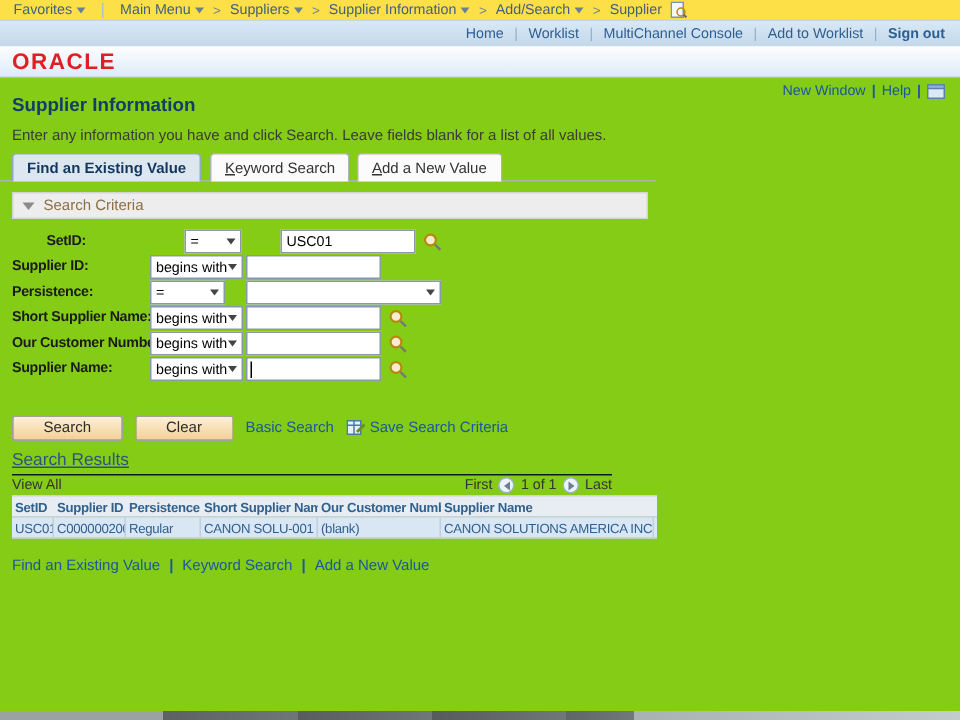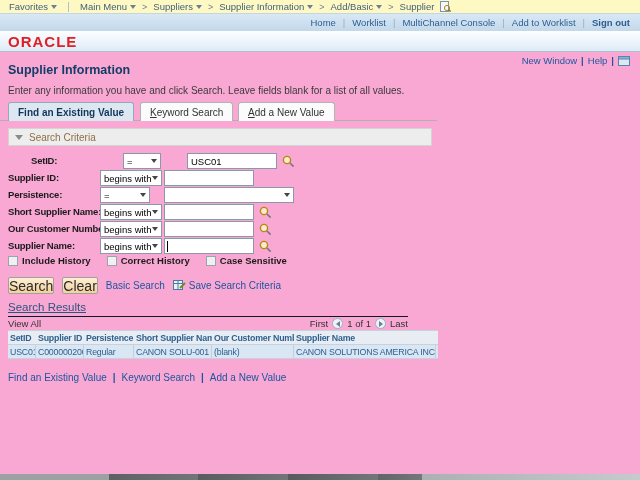--- a/index.html
+++ b/index.html
@@ -2,21 +2,21 @@
 <html><head>
 <meta charset="utf-8">
 <style>
   * { box-sizing: border-box; margin: 0; padding: 0; }
   html,body { background:#fff; }
   body { font-family: "Liberation Sans", sans-serif; }
   .screen { position:relative; width:640px; height:480px; background:#fff; overflow:hidden; }
 
   
   .crumbbar { position:absolute; top:0; left:0; width:640px; height:14px;
-    background:#fef9c3; border-bottom:1px solid #c3d4e4;
+    background:#fde047; border-bottom:1px solid #c3d4e4;
     display:flex; align-items:center; font-size:9.5px; color:#44607c; padding-left:6px; white-space:nowrap; }
   .crumb { display:inline-flex; align-items:center; gap:3px; cursor:pointer; padding:0 3px; }
   .caret { width:0; height:0; border-left:3px solid transparent; border-right:3px solid transparent; border-top:4px solid #6a7f94; display:inline-block; }
   .crumb-div { width:1px; height:10px; background:#aebfce; margin:0 8px; }
   .gt { color:#6a7f94; margin:0 3px; font-size:9px; }
   .crumb-icon { margin-left:3px; display:inline-flex; }
 
   
   .navbar { position:absolute; top:14px; left:0; width:640px; height:17px;
     background:linear-gradient(#dceafl, #c6daec); background:linear-gradient(#d9e8f5,#c3d8ea);
@@ -26,21 +26,21 @@
   .nav-sep { color:#93aec7; margin:0 7px; }
   .signout { color:#16344f; font-weight:bold; }
 
   
   .brandbar { position:absolute; top:31px; left:0; width:640px; height:21px;
     background:linear-gradient(#fdfeff,#ddebf7); border-bottom:1px solid #aebfcd; }
   .oracle-logo { position:absolute; left:8px; top:2px; color:#e01e23; font-weight:bold;
     font-size:15px; letter-spacing:1px; font-family:"Liberation Sans",sans-serif; }
 
   
-  .content { position:absolute; top:52px; left:0; width:640px; height:422px; background:#f9a8d4; }
+  .content { position:absolute; top:52px; left:0; width:640px; height:422px; background:#84cc16; }
   .utility { position:absolute; top:3px; right:10px; font-size:9.5px; color:#1b57a0; display:flex; align-items:center; gap:4px; }
   .utility a { color:#1b57a0; text-decoration:none; cursor:pointer; }
   .u-sep { color:#1b57a0; font-weight:bold; }
   .page-title { position:absolute; left:8px; top:11px; font-size:12.5px; font-weight:bold; color:#123d66; }
   .instructions { position:absolute; left:8px; top:33px; font-size:10px; color:#3a3a3a; }
 
   
   .tabstrip { position:absolute; left:0; top:50px; width:437px; height:19px; border-bottom:1px solid #b0b0b0; }
   .tab { position:absolute; top:0; height:19px; display:flex; align-items:center; padding:0 9px;
     font-size:10px; cursor:pointer; border:1px solid #b3b3b3; border-bottom:none;
@@ -67,22 +67,22 @@
   .lookup { position:absolute; top:2px; cursor:pointer; }
 
   
   .cbrow { position:absolute; left:8px; display:flex; gap:16px; align-items:center; }
   .cb { display:flex; align-items:center; gap:4px; cursor:pointer; }
   .cbbox { width:10px; height:10px; background:#f0f0f0; border:1px solid #9aa4ae; }
   .cblabel { font-size:9.5px; font-weight:bold; color:#1b1b1b; }
 
   
   .actions { position:absolute; left:8px; top:224px; height:18px; display:flex; align-items:center; gap:8px; }
-  .btn { height:17px; padding:0 0; background:linear-gradient(#fdf0d5,#f4cf9a);
-    border:1px solid #a0a0a0; border-radius:2px; font-size:14px; color:#2b2b2b; cursor:pointer;
+  .btn { height:17px; padding:0 20px; background:linear-gradient(#fdf0d5,#f4cf9a);
+    border:1px solid #a0a0a0; border-radius:2px; font-size:10px; color:#2b2b2b; cursor:pointer;
     font-family:"Liberation Sans",sans-serif; }
   .alink { font-size:10px; color:#1b57a0; text-decoration:none; cursor:pointer; }
   .save-wrap { display:flex; align-items:center; gap:3px; }
 
   
   .results-title { position:absolute; left:8px; top:249px; font-size:11.5px; color:#2a5580;text-decoration:underline; }
   .grid-navbar { position:absolute; left:8px; top:264px; width:400px; height:14px;
     border-top:1px solid #0f172a; display:flex; align-items:center; justify-content:space-between;
     font-size:9.5px; color:#333; }
   .viewall { cursor:pointer; }
@@ -130,21 +130,21 @@
       <span>Suppliers</span>
       <span class="caret"></span>
     </span>
     <span class="gt">&gt;</span>
     <span class="crumb">
       <span>Supplier Information</span>
       <span class="caret"></span>
     </span>
     <span class="gt">&gt;</span>
     <span class="crumb">
-      <span>Add/Basic</span>
+      <span>Add/Search</span>
       <span class="caret"></span>
     </span>
     <span class="gt">&gt;</span>
     <span class="crumb">
       <span>Supplier</span>
     </span>
     <span class="crumb-icon">
       <svg width="11" height="11" viewBox="0 0 11 11">
         <rect x="0.5" y="0.5" width="8" height="10" fill="#f4f8fc" stroke="#7b93ab"></rect>
         <circle cx="7" cy="7" r="2.6" fill="none" stroke="#b8860b" stroke-width="1"></circle>
@@ -281,34 +281,20 @@
       <div class="tinput" style="left:156px;width:90px;">
         <span class="caret-line"></span>
         <span></span>
       </div>
       <svg class="lookup" style="left:251px;" width="13" height="13" viewBox="0 0 13 13">
         <circle cx="5" cy="5" r="3.6" fill="#f7ecd2" stroke="#b8860b" stroke-width="1.4"></circle>
         <line x1="8" y1="8" x2="11.6" y2="11.6" stroke="#777" stroke-width="1.6"></line>
       </svg>
     </div>
 
-    <div class="cbrow" style="top:203px;">
-      <span class="cb">
-        <span class="cbbox"></span>
-        <span class="cblabel">Include History</span>
-      </span>
-      <span class="cb">
-        <span class="cbbox"></span>
-        <span class="cblabel">Correct History</span>
-      </span>
-      <span class="cb">
-        <span class="cbbox"></span>
-        <span class="cblabel">Case Sensitive</span>
-      </span>
-    </div>
 
     <div class="actions">
       <button class="btn">Search</button>
       <button class="btn">Clear</button>
       <a class="alink">Basic Search</a>
       <span class="save-wrap">
         <svg width="13" height="12" viewBox="0 0 13 12">
           <rect x="0.5" y="1.5" width="9" height="9" fill="#e8f0f8" stroke="#4a7aa8"></rect>
           <line x1="0.5" y1="4.5" x2="9.5" y2="4.5" stroke="#4a7aa8"></line>
           <line x1="5" y1="1.5" x2="5" y2="10.5" stroke="#4a7aa8"></line>

